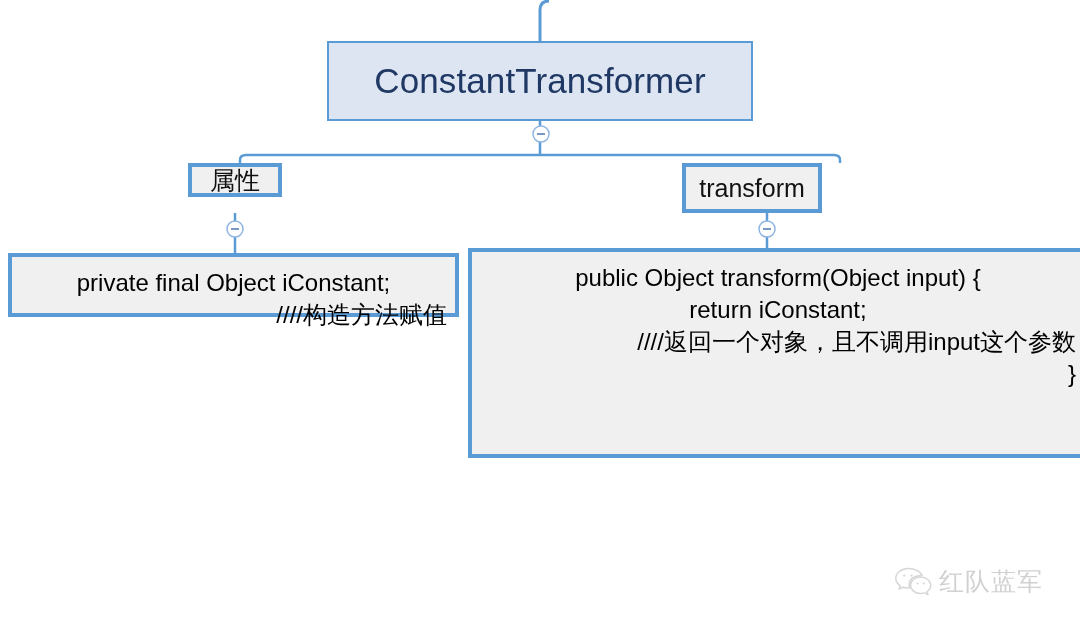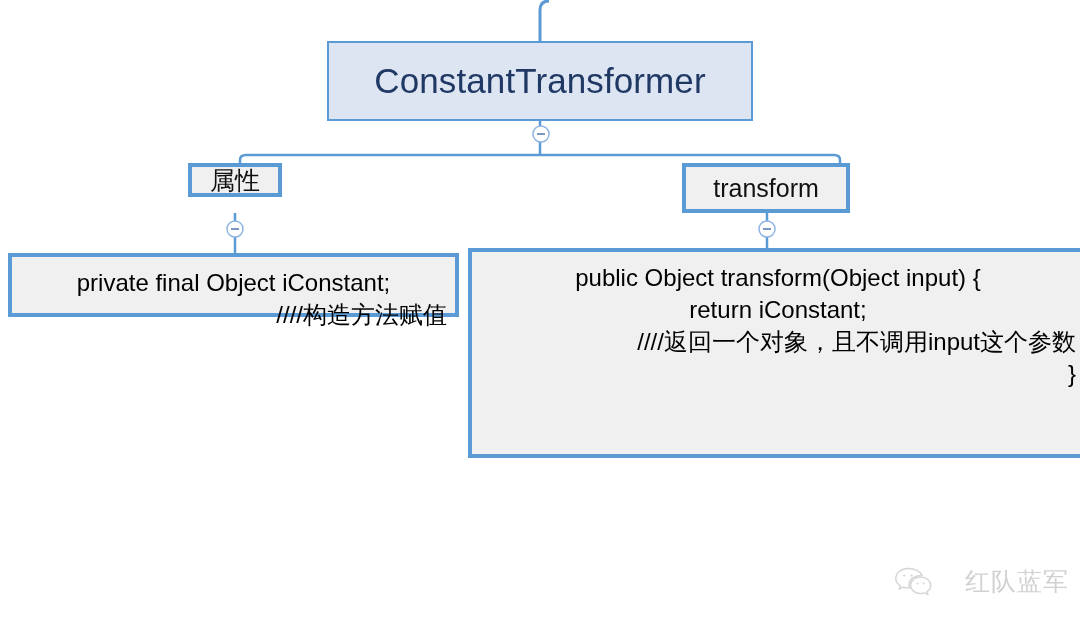--- a/index.html
+++ b/index.html
@@ -64,21 +64,21 @@
   }
   .node-attr {
     left: 188px;
     top: 163px;
     width: 94px;
     height: 34px;
   }
   .node-transform {
     left: 682px;
     top: 163px;
-    width: 168px;
+    width: 140px;
     height: 50px;
   }
 
   
   .node-leaf {
     background: #f0f0f0;
     border: 4px solid #5b9bd5;
     color: #000000;
     display: block;
     padding: 10px 8px 8px 8px;
@@ -125,21 +125,20 @@
     display: flex;
     align-items: center;
     gap: 7px;
     opacity: 0.85;
   }
   #watermark .wm-text {
     font-size: 25px;
     color: #c9c9c9;
     letter-spacing: 1px;
     line-height: 1;
-    margin-left: 26px;
   }
   #watermark .wm-logo { display: block; }
 </style>
 </head>
 <body>
 
 <div id="canvas">
 
   <svg id="connectors" viewBox="0 0 1080 637" xmlns="http://www.w3.org/2000/svg">
 

